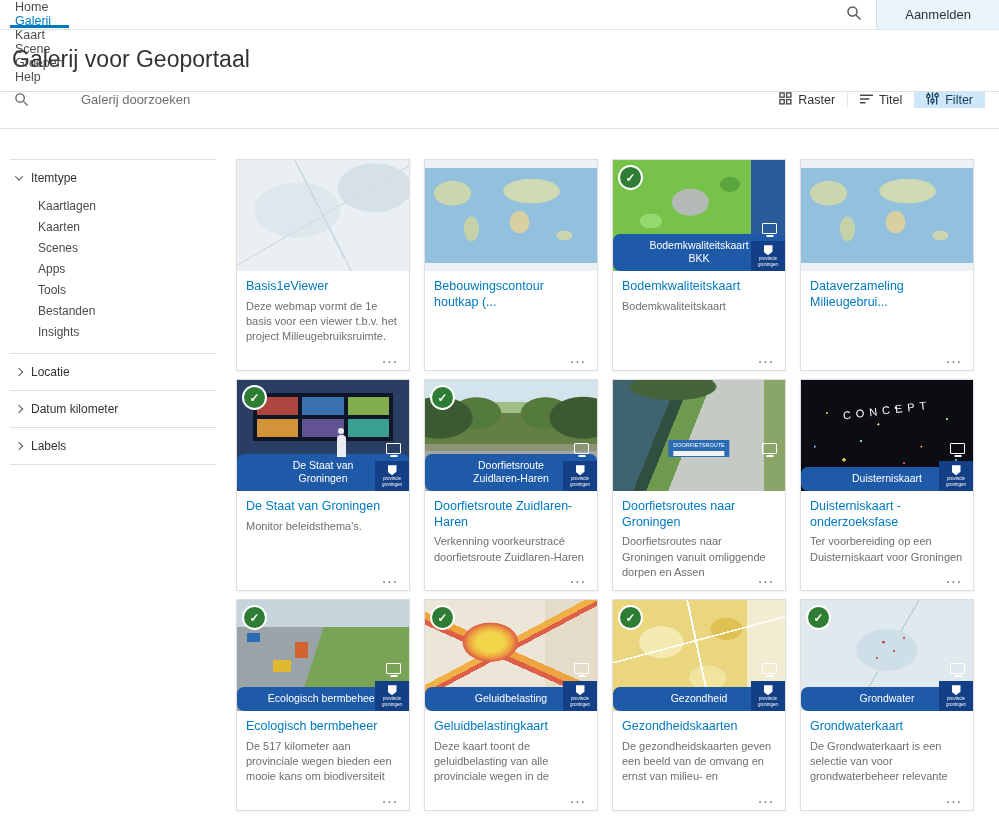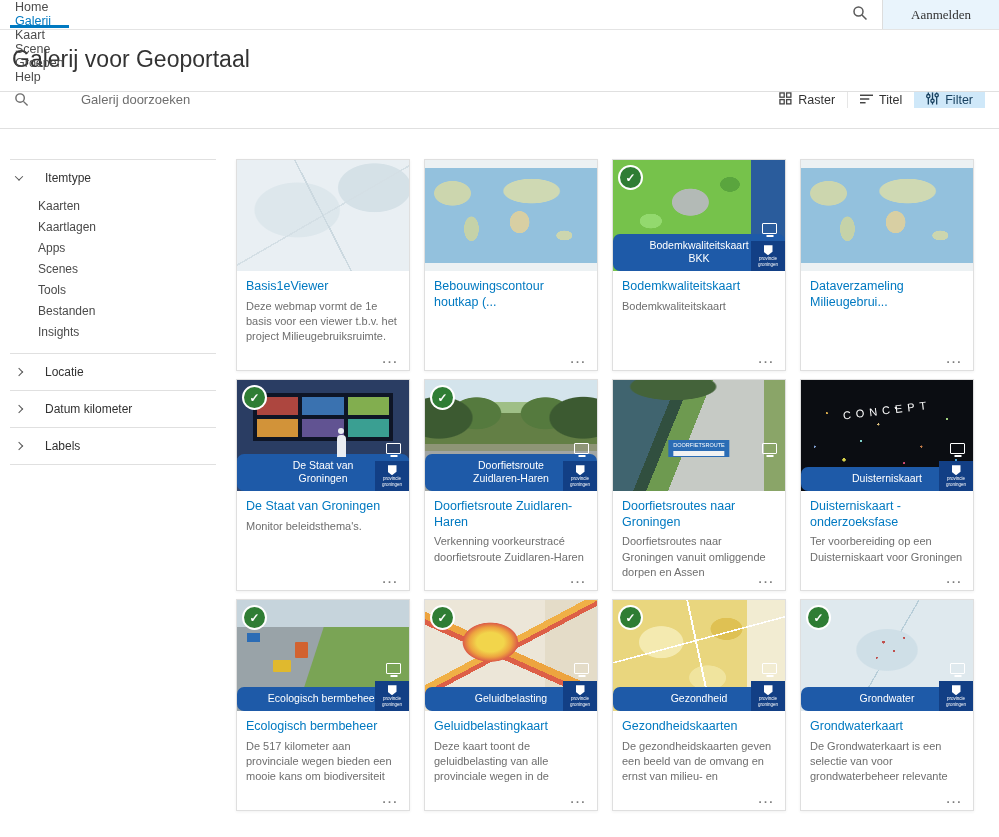--- a/index.html
+++ b/index.html
@@ -11,39 +11,39 @@
   }
   
   .topnav { display:flex; align-items:stretch; height:30px; border-bottom:1px solid #e4e4e4; font-size:12.5px; }
   .nav-items { display:flex; align-items:stretch;flex-direction:column; }
   .nav-item { display:flex; align-items:center; padding:0 15px; color:#4c4c4c; cursor:pointer; position:relative; text-decoration:none; }
   .nav-item.active { color:#0079c1; }
   .nav-item.active::after { content:""; position:absolute; left:10px; right:10px; bottom:0; height:3px; background:#0079c1; }
   .nav-right { margin-left:auto; display:flex; align-items:stretch; }
   .nav-search-btn { width:44px; border:none; background:none; display:flex; align-items:center; justify-content:center; cursor:pointer; }
   .nav-divider { width:1px; background:#ddd; }
-  .signin { border:none; background:#e9f4fc; color:#323232; font-size:13px; padding:0 28px; cursor:pointer; font-family:Liberation Serif, serif; }
+  .signin { border:none; background:#e9f4fc; color:#323232; font-size:13px; padding:0 28px; cursor:pointer; font-family:Liberation Sans, sans-serif; }
   
   .page-head { padding:16px 12px 18px; border-bottom:1px solid #e0e0e0; }
   .page-title { font-size:23px; font-weight:400; color:#333; }
   
   .searchbar { height:37px; display:flex; align-items:flex-start; border-bottom:1px solid #e0e0e0;gap:44px; }
   .search-icon { display:flex; align-items:center; padding:0 8px 0 14px; }
   .search-input { flex:1; border:none; outline:none; font-size:13px; color:#323232; font-family:inherit; }
   .search-input::placeholder { color:#6e6e6e; }
   .view-controls { display:flex; align-items:stretch; margin-right:14px; }
   .vc-btn { display:flex; align-items:center; gap:6px; padding:0 12px; border:none; background:none; font-size:12.5px; color:#323232; cursor:pointer; font-family:inherit; }
   .vc-btn.bordered { border-left:1px solid #e6e6e6; }
   .vc-btn.filter-active { background:#cfe8f9; color:#17405f; }
   
   .content { display:flex; align-items:flex-start; padding:30px 12px 0 10px; }
   .sidebar { width:206px; flex:none; font-size:12px; color:#4a4a4a; }
   .side-sec { border-top:1px solid #e0e0e0; padding:9px 4px; }
   .side-sec:last-child { border-bottom:1px solid #e0e0e0; }
-  .side-head { display:flex; align-items:center; gap:23px; color:#323232; cursor:pointer; padding:2px 2px; }
+  .side-head { display:flex; align-items:center; gap:9px; color:#323232; cursor:pointer; padding:2px 2px; }
   .chev { width:6px; height:6px; border-right:1.4px solid #555; border-bottom:1.4px solid #555; display:inline-block; flex:none; }
   .chev.down { transform:rotate(45deg) translate(-1px,-1px); }
   .chev.right { transform:rotate(-45deg); }
   .side-items { list-style:none; margin:8px 0 2px; padding-left:24px; }
   .side-items li { padding:3.5px 0; cursor:pointer; }
   
   .cards-wrap { margin-left:20px; }
   .cards { display:grid; grid-template-columns:repeat(4,174px); column-gap:14px; row-gap:8px; }
   .card { position:relative; width:174px; height:212px; background:#fff; border:1px solid #dfdfdf; box-shadow:0 1px 3px rgba(0,0,0,.06); }
   .thumb { height:111px; position:relative; overflow:hidden; cursor:pointer; background:#e8e8e8; }
@@ -214,24 +214,24 @@
 
 <div class="content">
 
   <aside class="sidebar">
     <section class="side-sec">
       <div class="side-head">
         <span class="chev down"></span>
         <span>Itemtype</span>
       </div>
       <ul class="side-items">
+        <li>Kaartlagen</li>
         <li>Kaarten</li>
-        <li>Kaartlagen</li>
+        <li>Scenes</li>
         <li>Apps</li>
-        <li>Scenes</li>
         <li>Tools</li>
         <li>Bestanden</li>
         <li>Insights</li>
       </ul>
     </section>
     <section class="side-sec">
       <div class="side-head">
         <span class="chev right"></span>
         <span>Locatie</span>
       </div>

